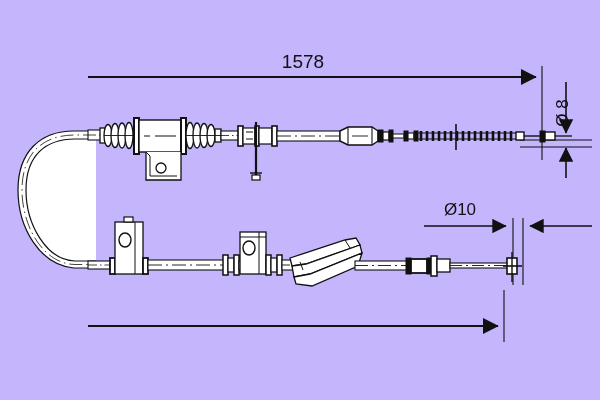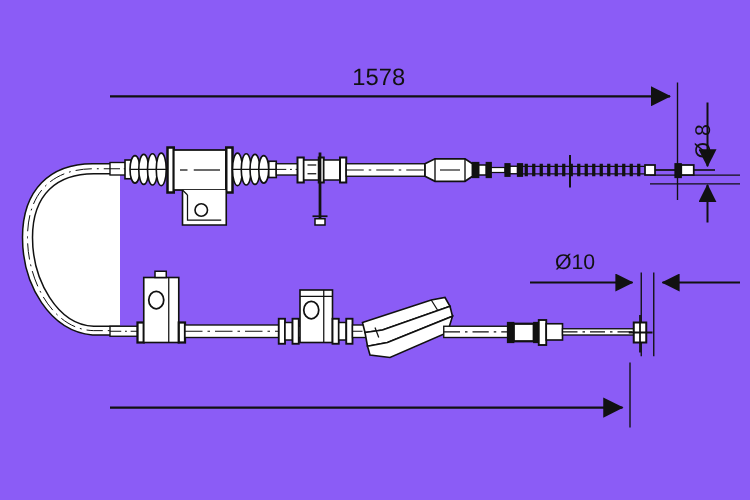--- a/index.html
+++ b/index.html
@@ -7,21 +7,21 @@
     padding: 0;
     background: #ffffff;
   }
   body {
     font-family: "Liberation Sans", sans-serif;
   }
   #drawing-root {
     position: relative;
     width: 600px;
     height: 400px;
-    background: #8b5cf6;
+    background: #c4b5fd;
     overflow: hidden;
   }
   #drawing-svg {
     display: block;
     width: 600px;
     height: 400px;
   }
   .dim-text {
     font-family: "Liberation Sans", sans-serif;
     font-size: 19px;

